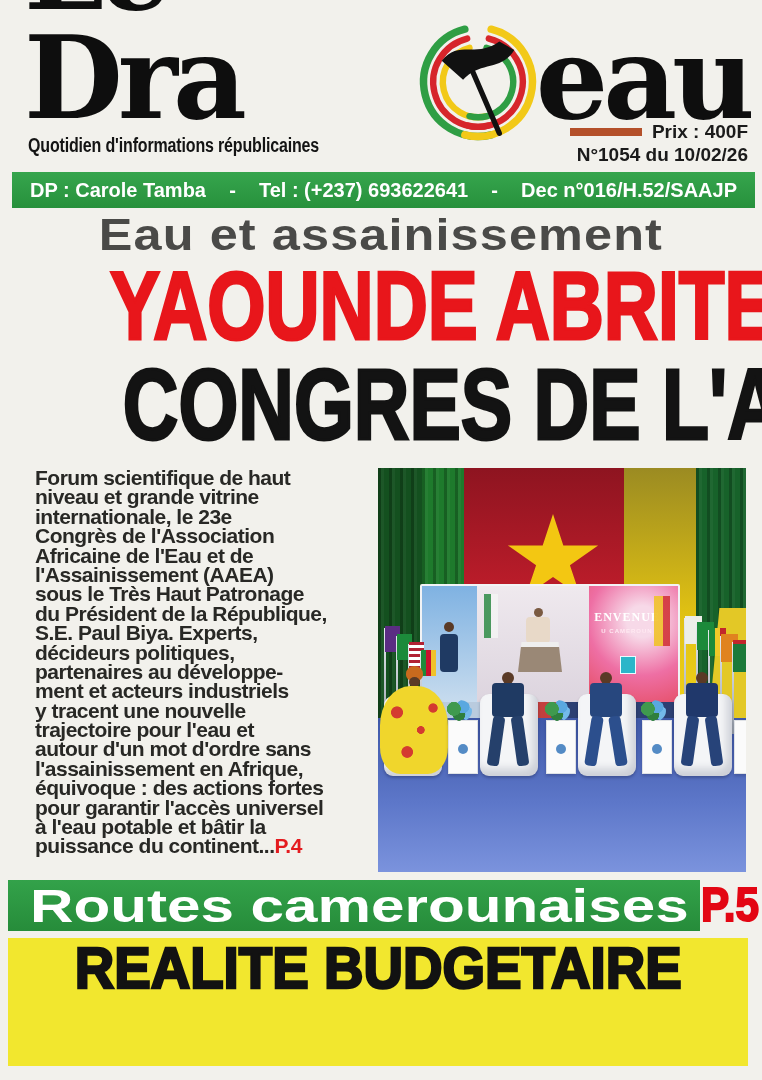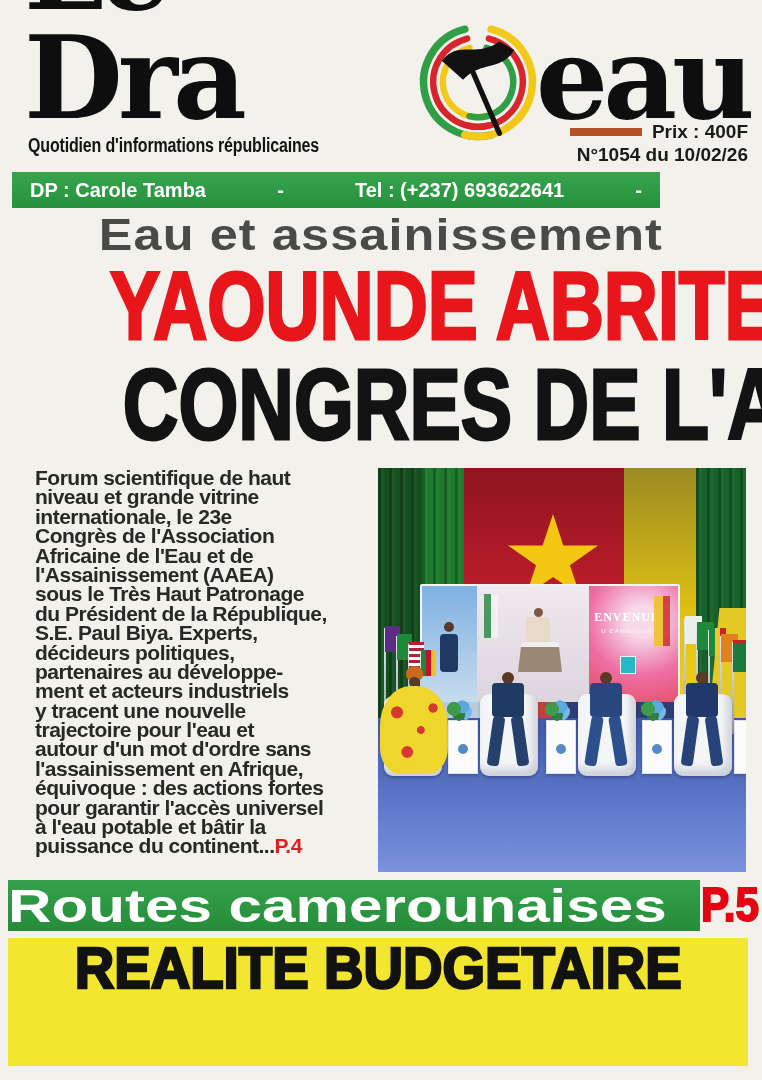--- a/index.html
+++ b/index.html
@@ -19,21 +19,21 @@
   .logo-emblem { width:128px; height:128px; margin:0 -6px -14px -4px; flex:0 0 auto; }
   .tagline { position:absolute; left:28px; top:134px; font-size:20px; font-weight:bold;
     color:#141414; white-space:nowrap; transform:scaleX(0.80); transform-origin:left center;
     letter-spacing:-0.2px; }
   .price-block { position:absolute; right:14px; top:120px; text-align:right;
     font-weight:bold; color:#1b1b1b; font-size:19px; line-height:23px; }
   .price-row { display:flex; align-items:center; gap:10px; }
   .price-bar { width:72px; height:8px; background:#b4502a; }
   
   .infobar {
-    position:absolute; left:12px; top:172px; width:648px; height:36px;
+    position:absolute; left:12px; top:172px; width:743px; height:36px;
     background:linear-gradient(180deg,#36a54d,#27913c);
     color:#ffffff; font-weight:bold; font-size:20px;
     display:flex; align-items:center; justify-content:space-between;
     padding:0 18px; box-sizing:border-box;
   }
   
   .kicker { position:absolute; left:0; top:209px; width:762px; text-align:center;
     font-size:45px; font-weight:bold; color:#4a4a48; letter-spacing:1px; }
   .kicker span { display:inline-block; transform:scaleX(1.12); white-space:nowrap; }
   .hl { position:absolute; left:0; width:762px; text-align:center; font-weight:bold;
@@ -68,21 +68,21 @@
   .head { border-radius:50%; background:#5a3a26; }
   .suit { background:#1f3a63; border-radius:4px; }
   .screen-text1 { position:absolute; left:150px; top:24px; width:110px; text-align:center;
     color:#fff; font-weight:bold; font-size:12px; letter-spacing:1px;
     font-family:"Liberation Serif", serif; }
   .screen-text2 { position:absolute; left:158px; top:42px; width:94px; text-align:center;
     color:#ffe9f2; font-weight:bold; font-size:6px; letter-spacing:1px; }
   
   .banner-green { position:absolute; left:8px; top:880px; width:692px; height:51px;
     background:linear-gradient(180deg,#33a24a,#268c3a);
-    display:flex; align-items:center; box-sizing:border-box;
+    display:flex; align-items:center; padding-left:22px; box-sizing:border-box;
     color:#ffffff; font-weight:bold; font-size:47px; }
   .banner-green span { display:inline-block; transform:scaleX(1.28); transform-origin:left center; white-space:nowrap; }
   .p5 { position:absolute; left:702px; top:878px; width:56px; height:53px;
     color:#e30613; -webkit-text-stroke:2px #e30613; font-weight:bold; font-size:48px;
     display:flex; align-items:center; justify-content:center; }
   .p5 span { display:inline-block; transform:scaleX(0.88); }
   .banner-yellow { position:absolute; left:8px; top:938px; width:740px; height:128px;
     background:#f2e72e; text-align:center; color:#121212; font-weight:bold; }
   .by-line { font-size:57px; line-height:61px; white-space:nowrap;
     -webkit-text-stroke:2.5px #121212; }
@@ -120,20 +120,21 @@
       </div>
       <div>N°1054 du 10/02/26</div>
     </div>
   </div>
 
   <div class="infobar">
     <span>DP : Carole Tamba</span>
     <span>-</span>
     <span>Tel : (+237) 693622641</span>
     <span>-</span>
+    <span>Dec n°016/H.52/SAAJP</span>
   </div>
 
   <div class="kicker"><span>Eau et assainissement</span></div>
   <div class="hl hl-red"><span>YAOUNDE ABRITE LE</span></div>
   <div class="hl hl-black"><span>CONGRES DE L'AAEA</span></div>
 
   <div class="article">
     <div class="article-line">Forum scientifique de haut</div>
     <div class="article-line">niveau et grande vitrine</div>
     <div class="article-line">internationale, le 23e</div>

